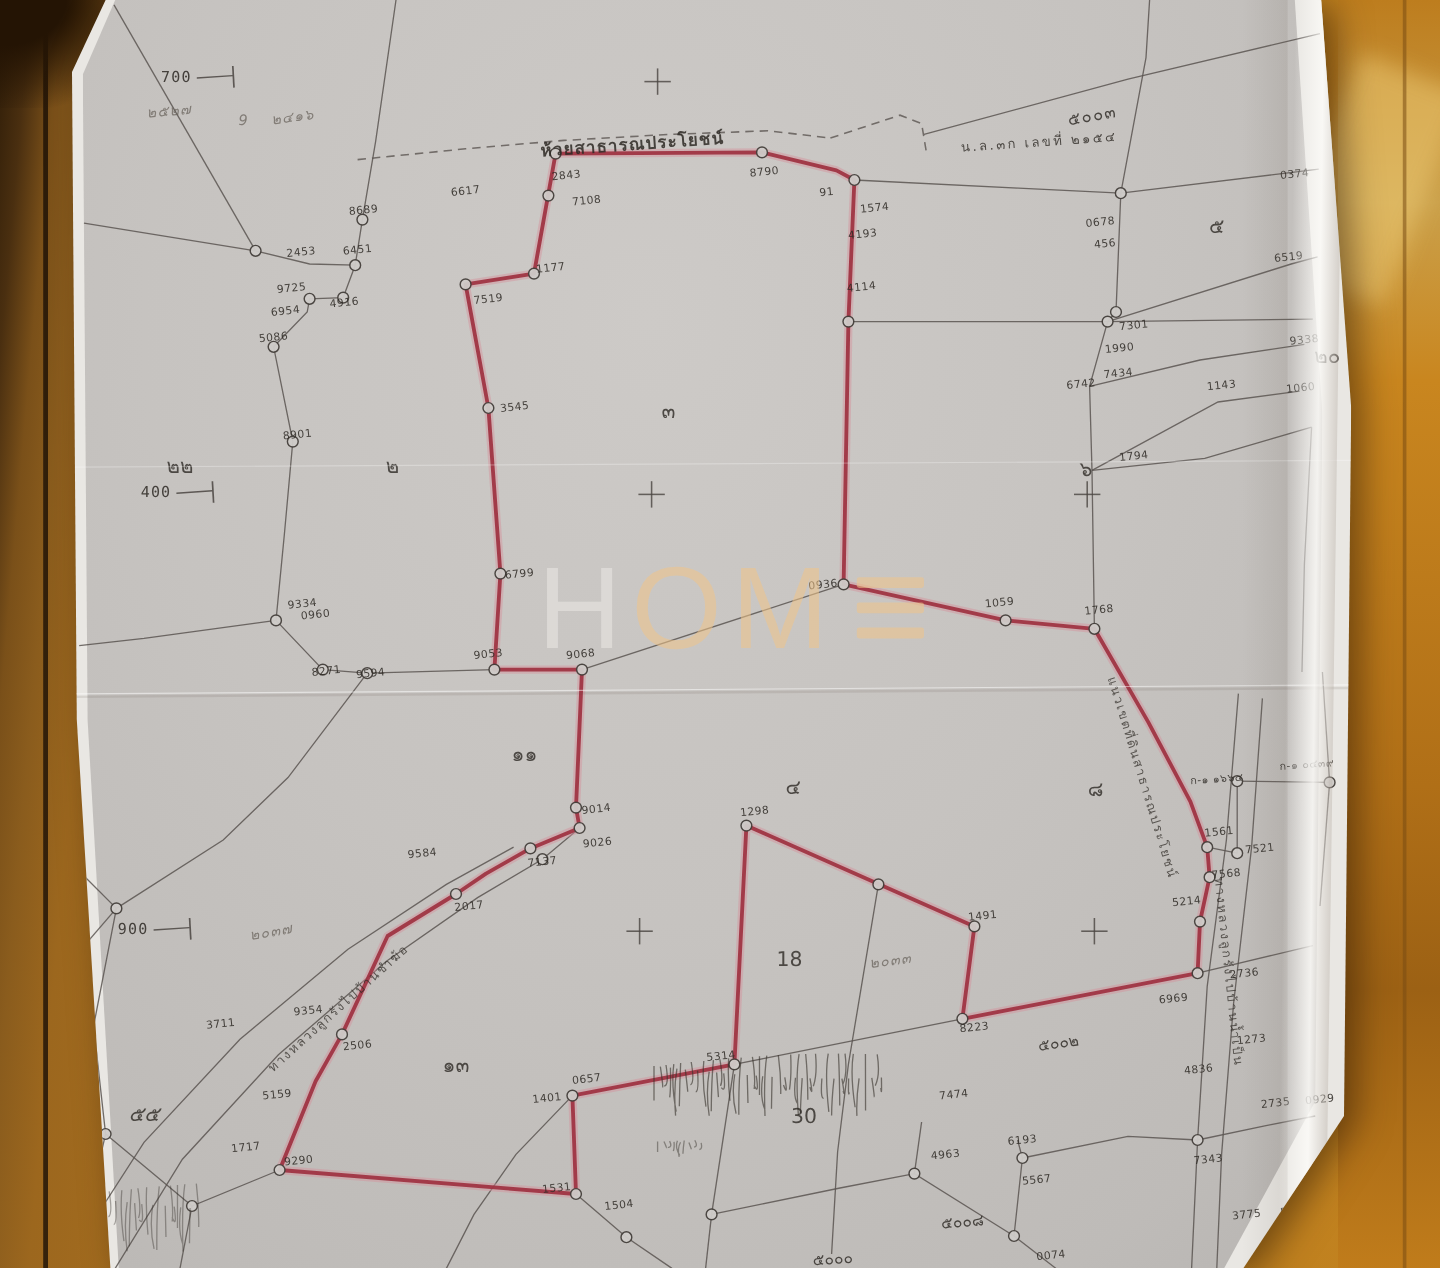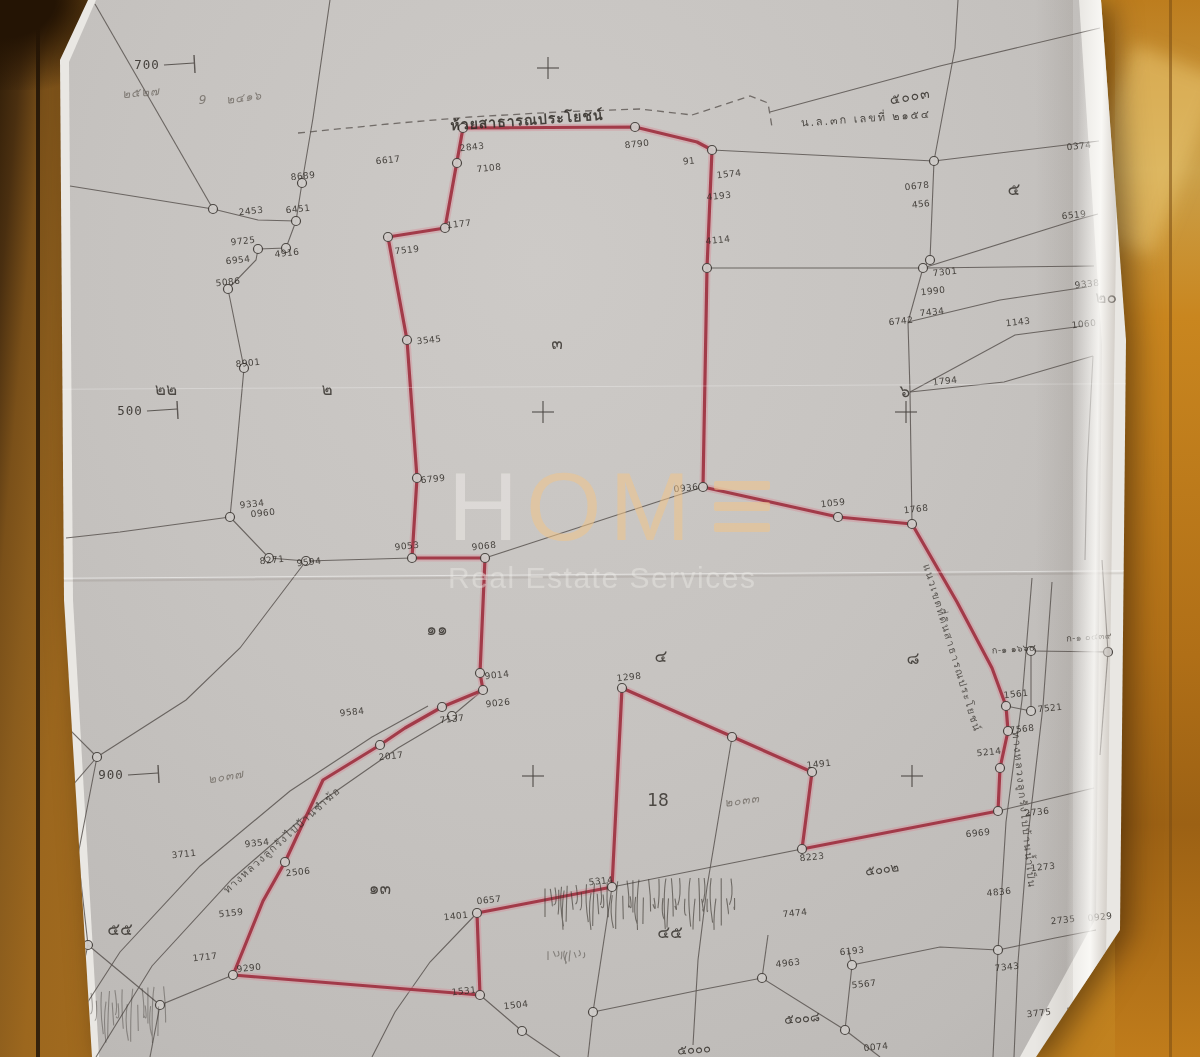--- a/index.html
+++ b/index.html
@@ -186,38 +186,38 @@
           <line x1="158" y1="765" x2="159" y2="783" stroke="#4a4541" stroke-width="1.4" opacity="0.85"></line>
           <path d="M545.0,888.4 q0.0,17.3 0.0,28.6 M550.3,888.8 q2.5,17.3 1.8,17.3 M555.0,887.5 q2.7,17.3 -1.5,17.5 M558.7,889.7 q0.4,17.3 -0.6,24.8 M561.5,886.7 q-2.3,17.3 2.0,39.6 M564.1,890.5 q-2.9,17.3 -1.1,39.2 M567.2,885.8 q-0.8,17.3 -1.1,36.0 M571.1,891.4 q2.0,17.3 2.0,18.3 M576.0,885.0 q3.0,17.3 -0.6,19.0 M581.3,892.2 q1.2,17.3 -1.5,17.7 M586.5,884.2 q-1.6,17.3 1.8,37.9 M591.0,893.0 q-3.0,17.3 -0.0,36.8 M594.5,883.4 q-1.6,17.3 -1.8,42.6 M597.2,893.8 q1.3,17.3 1.5,20.5 M599.9,882.7 q3.0,17.3 0.5,22.2 M603.1,894.5 q2.0,17.3 -2.0,11.9 M607.2,882.0 q-0.9,17.3 1.1,35.3 M612.3,895.2 q-2.9,17.3 1.1,32.8 M617.7,881.3 q-2.3,17.3 -2.0,47.6 M622.7,895.8 q0.4,17.3 0.6,23.4 M627.0,880.7 q2.7,17.3 1.5,26.8 M630.2,896.4 q2.5,17.3 -1.8,8.0 M632.9,880.2 q-0.0,17.3 0.0,32.3 M635.6,896.9 q-2.5,17.3 1.8,27.7 M639.0,879.7 q-2.7,17.3 -1.5,50.3 M643.4,897.4 q-0.4,17.3 -0.5,26.5 M648.6,879.2 q2.3,17.3 2.0,32.4 M654.0,897.8 q2.9,17.3 -1.1,6.4 M658.9,878.8 q0.8,17.3 -1.0,29.3 M662.9,898.1 q-2.0,17.3 2.0,21.9 M665.9,878.5 q-3.0,17.3 -0.6,50.7 M668.5,898.4 q-1.2,17.3 -1.5,29.1 M671.4,878.3 q1.7,17.3 1.8,38.1 M675.0,898.6 q3.0,17.3 -0.1,7.3 M679.6,878.1 q1.6,17.3 -1.8,27.1 M684.9,898.7 q-1.3,17.3 1.5,16.4 M690.2,878.0 q-3.0,17.3 0.5,48.6 M695.0,898.8 q-1.9,17.3 -2.0,30.8 M698.7,878.0 q0.9,17.3 1.1,43.3 M701.6,898.8 q2.9,17.3 1.0,10.4 M704.2,878.0 q2.2,17.3 -2.0,26.0 M707.2,898.7 q-0.5,17.3 0.6,11.7 M711.1,878.2 q-2.7,17.3 1.5,44.5 M715.9,898.6 q-2.5,17.3 -1.8,31.3 M721.2,878.3 q0.1,17.3 0.1,47.2 M726.5,898.3 q2.6,17.3 1.8,15.3 M731.0,878.6 q2.7,17.3 -1.6,26.1 M734.5,898.0 q0.4,17.3 -0.5,8.7 " fill="none" stroke="#35302a" stroke-width="1.1" opacity="0.6"></path>
           <path d="M548.0,951.2 q0.0,5.3 0.0,8.8 M553.3,951.3 q2.5,5.3 1.8,5.3 M558.0,950.9 q2.7,5.3 -1.5,5.4 M561.7,951.6 q0.4,5.3 -0.6,7.6 M564.5,950.7 q-2.3,5.3 2.0,12.2 M567.1,951.9 q-2.9,5.3 -1.1,12.1 M570.2,950.4 q-0.8,5.3 -1.1,11.1 M574.1,952.1 q2.0,5.3 2.0,5.6 M579.0,950.2 q3.0,5.3 -0.6,5.8 M584.3,952.4 q1.2,5.3 -1.5,5.5 " fill="none" stroke="#35302a" stroke-width="1.1" opacity="0.45"></path>
           <path d="M60.0,996.6 q0.0,19.3 0.0,31.9 M65.3,997.1 q2.5,19.3 1.8,19.3 M70.0,995.6 q2.7,19.3 -1.5,19.5 M73.7,998.0 q0.4,19.3 -0.6,27.7 M76.5,994.7 q-2.3,19.3 2.0,44.1 M79.1,999.0 q-2.9,19.3 -1.1,43.7 M82.2,993.7 q-0.8,19.3 -1.1,40.2 M86.1,999.9 q2.0,19.3 2.0,20.4 M91.0,992.8 q3.0,19.3 -0.6,21.2 M96.3,1000.8 q1.2,19.3 -1.5,19.8 M101.5,991.9 q-1.6,19.3 1.8,42.3 M106.0,1001.7 q-3.0,19.3 -0.0,41.0 M109.5,991.0 q-1.6,19.3 -1.8,47.5 M112.2,1002.6 q1.3,19.3 1.5,22.8 M114.9,990.2 q3.0,19.3 0.5,24.8 M118.1,1003.4 q2.0,19.3 -2.0,13.2 M122.2,989.4 q-0.9,19.3 1.1,39.4 M127.3,1004.1 q-2.9,19.3 1.1,36.6 M132.7,988.7 q-2.3,19.3 -2.0,53.0 M137.7,1004.8 q0.4,19.3 0.6,26.1 M142.0,988.0 q2.7,19.3 1.5,29.9 M145.2,1005.5 q2.5,19.3 -1.8,8.9 M147.9,987.4 q-0.0,19.3 0.0,36.0 M150.6,1006.1 q-2.5,19.3 1.8,30.9 M154.0,986.9 q-2.7,19.3 -1.5,56.1 M158.4,1006.6 q-0.4,19.3 -0.5,29.5 M163.6,986.4 q2.3,19.3 2.0,36.1 " fill="none" stroke="#35302a" stroke-width="1.1" opacity="0.4"></path>
         </svg>
       <div id="labels">
           <div class="lbl title" style="left: 527px; top: 120px; --r: -4deg;">ห้วยสาธารณประโยชน์</div>
           <div class="lbl deed" style="left: 866px; top: 118px; --r: -4deg;">น.ล.๓ก เลขที่ ๒๑๕๔</div>
           <div class="lbl med2" style="left: 910px; top: 96px; --r: -10deg;">๕๐๐๓</div>
           <div class="lbl grid" style="left: 147px; top: 64px; --r: 0deg;">700</div>
-          <div class="lbl grid" style="left: 130px; top: 410px; --r: 0deg;">500</div>
+          <div class="lbl grid" style="left: 130px; top: 410px; --r: 0deg;">400</div>
           <div class="lbl grid" style="left: 111px; top: 774px; --r: 0deg;">900</div>
           <div class="lbl road" style="left: 282px; top: 840px; --r: -42deg;">ทางหลวงลูกรังไปบ้านชำฆ้อ</div>
           <div class="lbl road" style="left: 952px; top: 648px; --r: 73deg;">แนวเขตที่ดินสาธารณประโยชน์</div>
           <div class="lbl road" style="left: 1024px; top: 810px; --r: 84deg;">ทางหลวงลูกรังไปบ้านน้ำเป็น</div>
           <div class="lbl big" style="left: 557px; top: 342px; --r: 0deg;">๓</div>
           <div class="lbl big" style="left: 327px; top: 388px; --r: 0deg;">๒</div>
-          <div class="lbl big" style="left: 166px; top: 388px; --r: 0deg;">๒๒</div>
+          <div class="lbl big" style="left: 150px; top: 388px; --r: 0deg;">๒๒</div>
           <div class="lbl big" style="left: 437px; top: 628px; --r: 0deg;">๑๑</div>
           <div class="lbl big" style="left: 661px; top: 655px; --r: 0deg;">๔</div>
           <div class="lbl big" style="left: 658px; top: 800px; --r: 0deg;">18</div>
           <div class="lbl big" style="left: 380px; top: 887px; --r: 0deg;">๑๓</div>
           <div class="lbl big" style="left: 913px; top: 657px; --r: 0deg;">๘</div>
           <div class="lbl big" style="left: 905px; top: 390px; --r: 0deg;">๖</div>
           <div class="lbl big" style="left: 1014px; top: 188px; --r: 0deg;">๕</div>
           <div class="lbl big" style="left: 1106px; top: 296px; --r: 0deg;">๒๐</div>
-          <div class="lbl big" style="left: 670px; top: 931px; --r: 0deg;">๔๕</div>
-          <div class="lbl big" style="left: 120px; top: 928px; --r: 0deg;">๕๕</div>
+          <div class="lbl big" style="left: 670px; top: 931px; --r: 0deg;">30</div>
+          <div class="lbl big" style="left: 120px; top: 928px; font-style: italic; --r: 0deg;">๕๕</div>
           <div class="lbl med" style="left: 882px; top: 869px; --r: -8deg;">๕๐๐๒</div>
           <div class="lbl med" style="left: 802px; top: 1018px; --r: -5deg;">๕๐๐๘</div>
           <div class="lbl med" style="left: 694px; top: 1049px; --r: -4deg;">๕๐๐๐</div>
           <div class="lbl med" style="left: 1064px; top: 1046px; --r: 0deg;">๕๐๐๕</div>
           <div class="lbl pencil" style="left: 141px; top: 92px; --r: -5deg;">๒๕๒๗</div>
           <div class="lbl pencil" style="left: 244px; top: 97px; --r: -8deg;">๒๔๑๖</div>
           <div class="lbl pencil" style="left: 203px; top: 100px; --r: 0deg;">9</div>
           <div class="lbl pencil" style="left: 226px; top: 776px; --r: -10deg;">๒๐๓๗</div>
           <div class="lbl pencil" style="left: 742px; top: 800px; --r: -8deg;">๒๐๓๓</div>
           <div class="lbl pt" style="left: 472px; top: 147px; --r: -6deg;">2843</div>
@@ -311,17 +311,16 @@
         <div id="wm-row">
           <span class="wm-l wm-h">H</span>
             <span class="wm-l wm-o">O</span>
             <span class="wm-l wm-m">M</span>
           <div id="wm-bars">
               <div></div>
               <div></div>
               <div></div>
             </div>
         </div>
-        <div id="wm-line2">Real Estate Services</div>
       </div>
     </div>
   </div>
 </div>
 
 </body></html>

